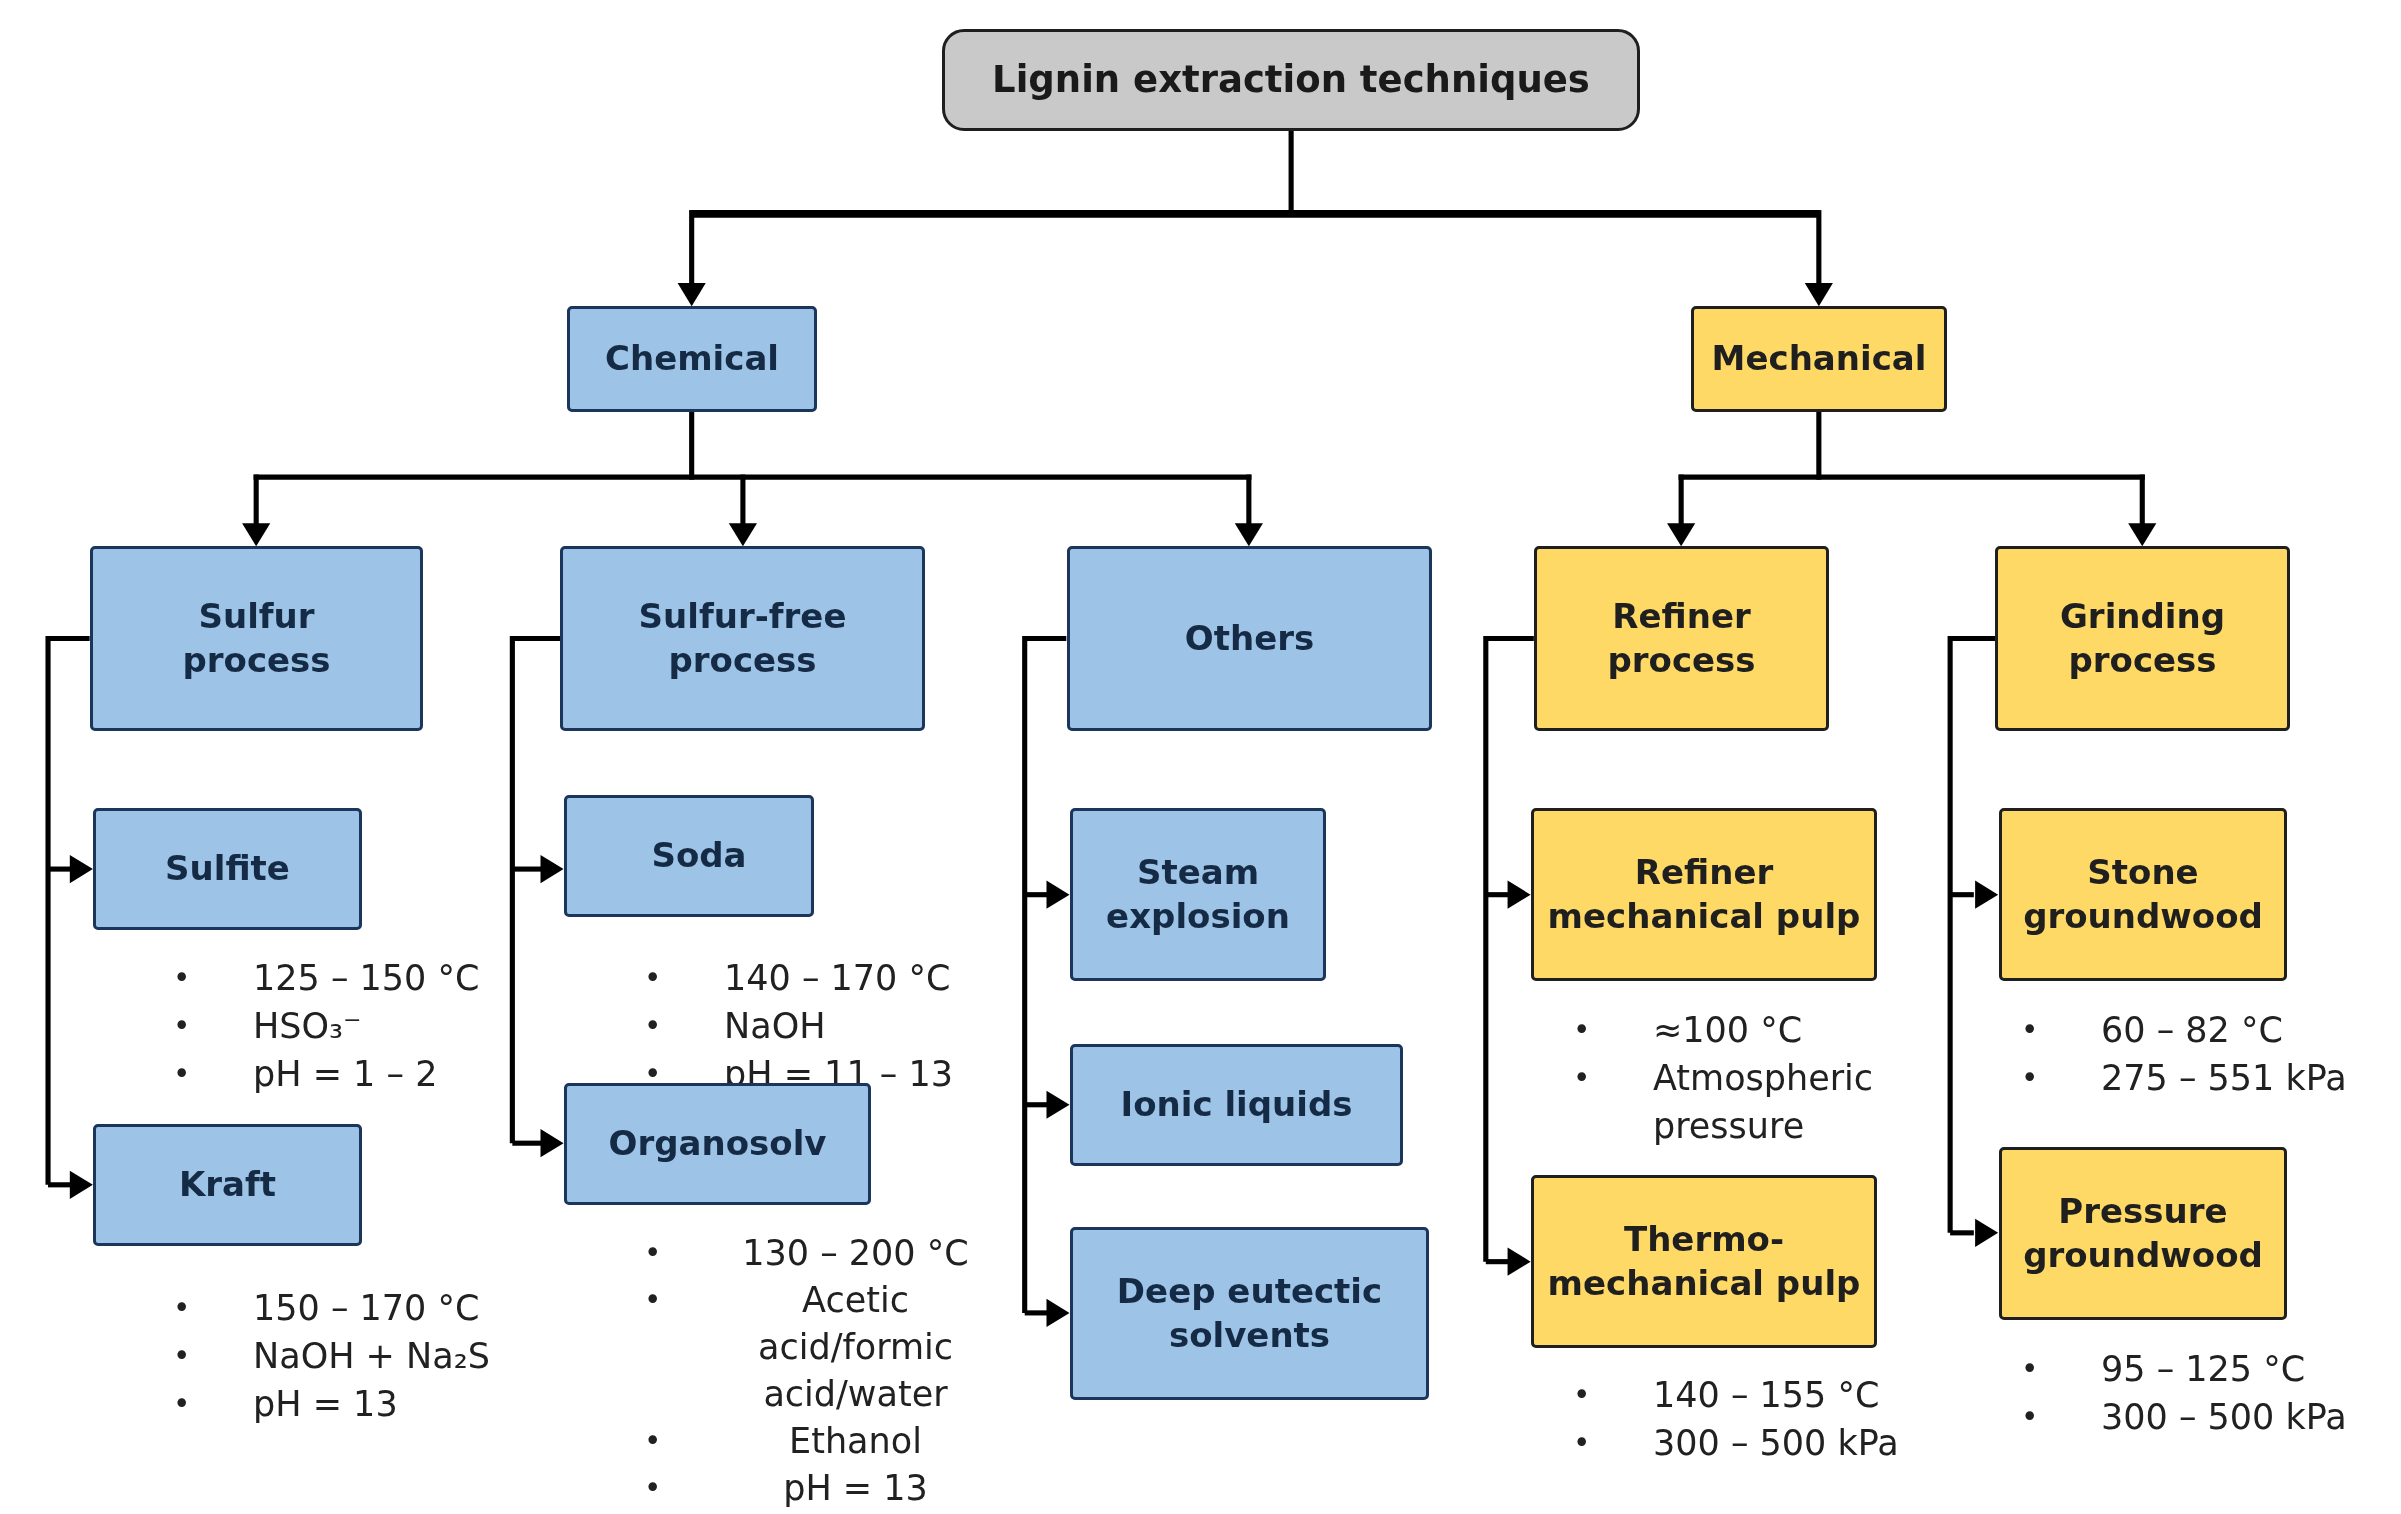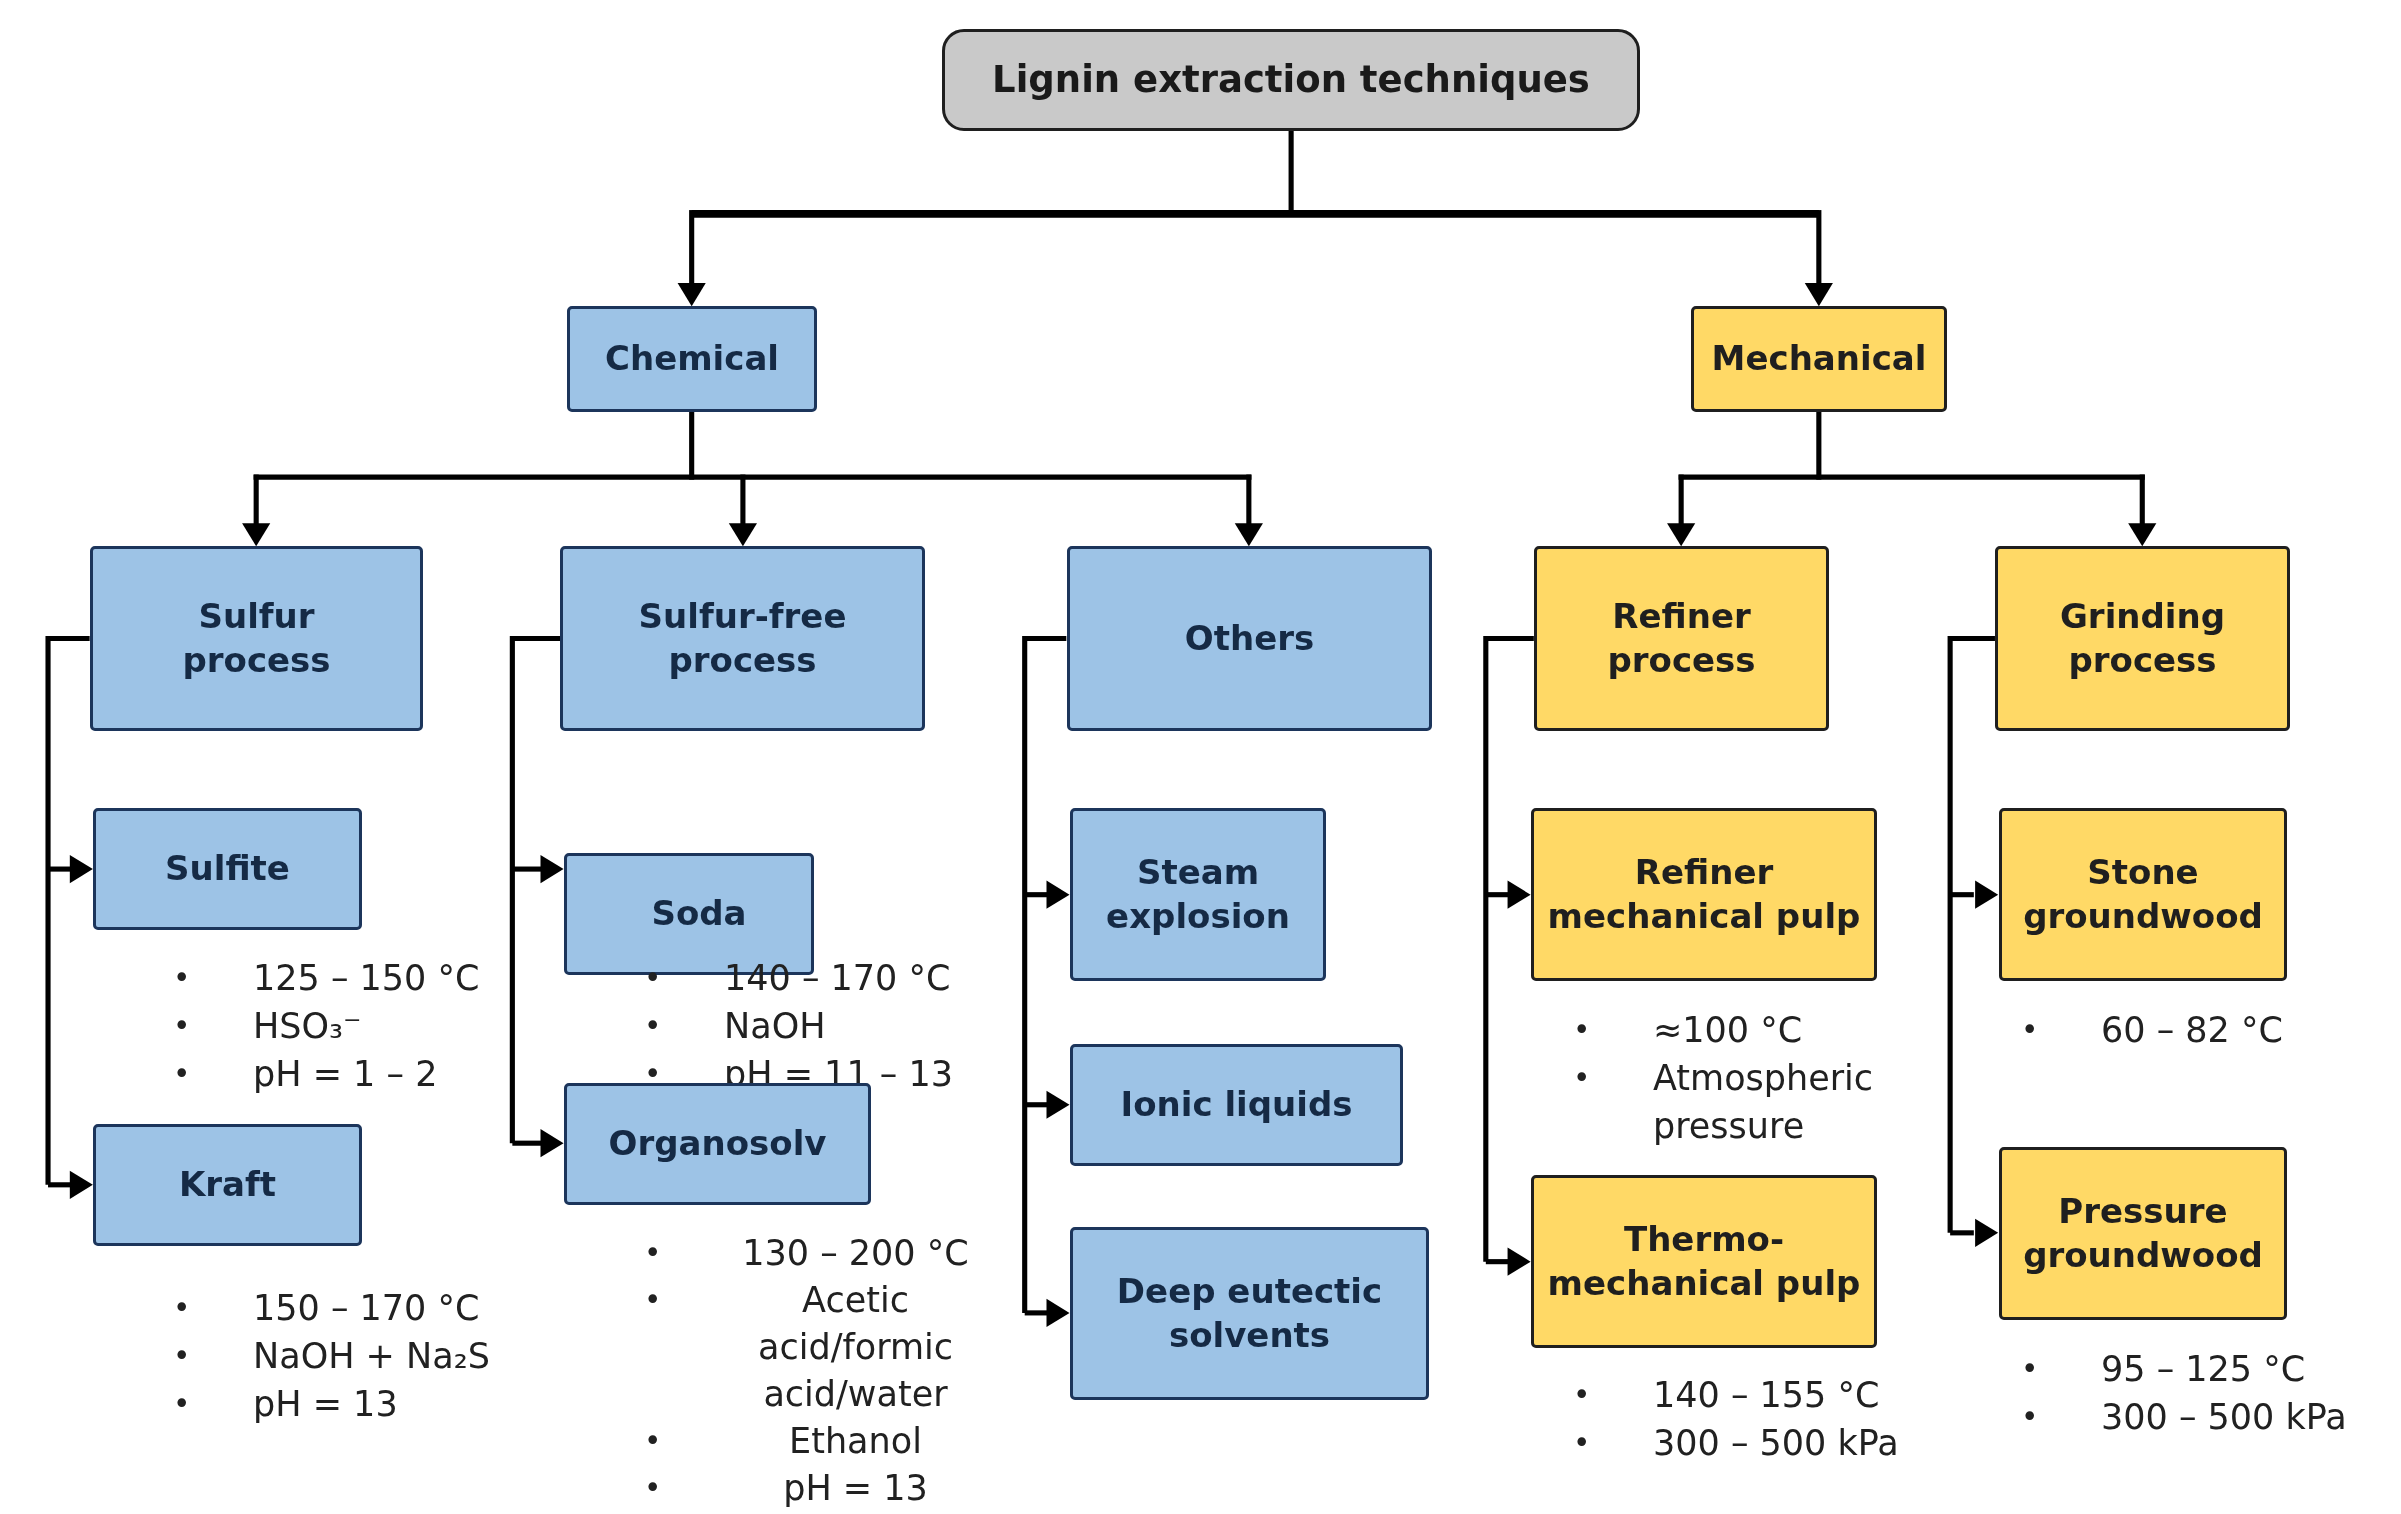--- a/index.html
+++ b/index.html
@@ -118,21 +118,21 @@
   </div>
   <ul class="bullets" style="left:157px;top:1284px;width:397px;">
     <li>150 – 170 °C</li>
     <li>NaOH + Na₂S</li>
     <li>pH = 13</li>
   </ul>
 
   <div class="node blue" style="left:560px;top:546px;width:365px;height:185px;padding:0 54px;">
     <span>Sulfur-free process</span>
   </div>
-  <div class="node blue one" style="left:564px;top:853px;width:250px;height:122px;padding-left:20px;">
+  <div class="node blue one" style="left:564px;top:795px;width:250px;height:122px;padding-left:20px;">
     <span>Soda</span>
   </div>
   <ul class="bullets" style="left:628px;top:954px;width:410px;">
     <li>140 – 170 °C</li>
     <li>NaOH</li>
     <li>pH = 11 – 13</li>
   </ul>
   <div class="node blue one" style="left:564px;top:1083px;width:307px;height:122px;">
     <span>Organosolv</span>
   </div>
@@ -175,20 +175,21 @@
   </ul>
 
   <div class="node yellow" style="left:1995px;top:546px;width:295px;height:185px;padding:0 26px;">
     <span>Grinding process</span>
   </div>
   <div class="node yellow" style="left:1999px;top:808px;width:288px;height:173px;padding:0 6.4px;">
     <span>Stone groundwood</span>
   </div>
   <ul class="bullets" style="left:2005px;top:1006px;width:391px;">
     <li>60 – 82 °C</li>
+    <li>275 – 551 kPa</li>
   </ul>
   <div class="node yellow" style="left:1999px;top:1147px;width:288px;height:173px;padding:0 6.4px;align-items:center;">
     <span>Pressure groundwood</span>
   </div>
   <ul class="bullets" style="left:2005px;top:1345px;width:391px;">
     <li>95 – 125 °C</li>
     <li>300 – 500 kPa</li>
   </ul>
 
 </div>

